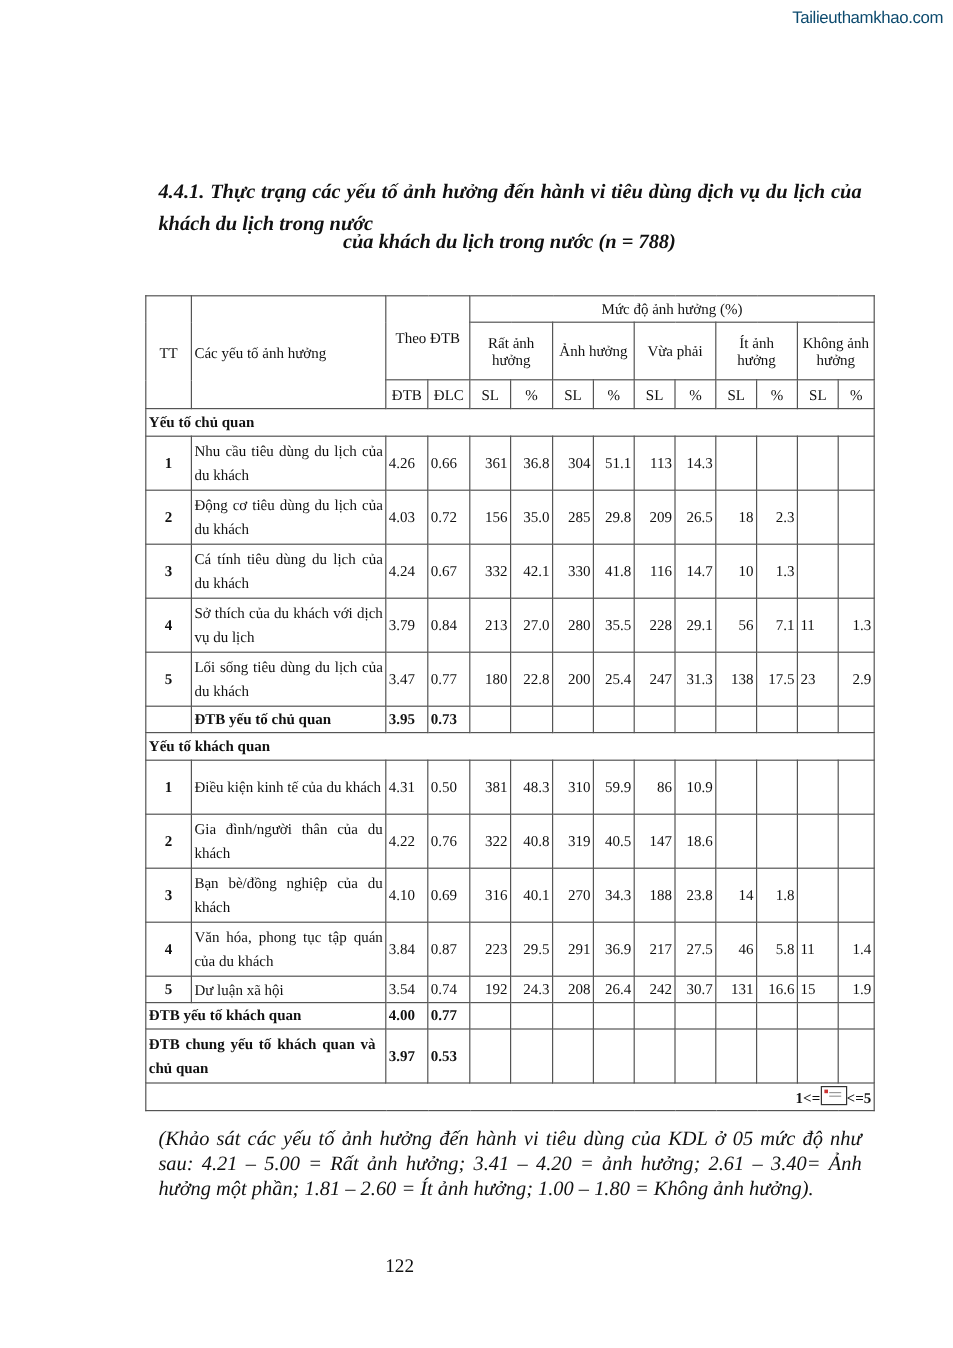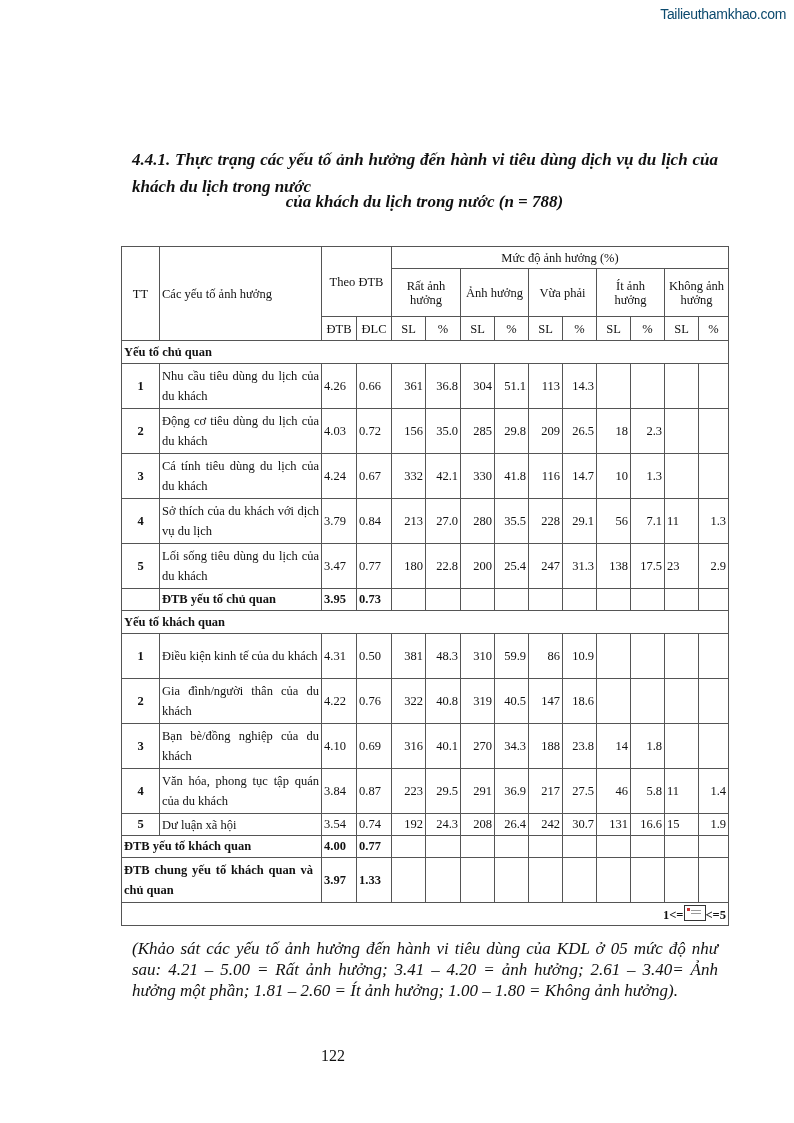--- a/index.html
+++ b/index.html
@@ -302,21 +302,21 @@
         <td></td>
         <td></td>
         <td></td>
         <td></td>
         <td></td>
         <td></td>
       </tr>
       <tr class="avg-row" style="height: 45px;">
         <td colspan="2" class="label factor" style="padding-right: 8px;">ĐTB chung yếu tố khách quan và chủ quan</td>
         <td class="b">3.97</td>
-        <td class="b">1.33</td>
+        <td class="b">0.53</td>
         <td></td>
         <td></td>
         <td></td>
         <td></td>
         <td></td>
         <td></td>
         <td></td>
         <td></td>
         <td></td>
         <td></td>

